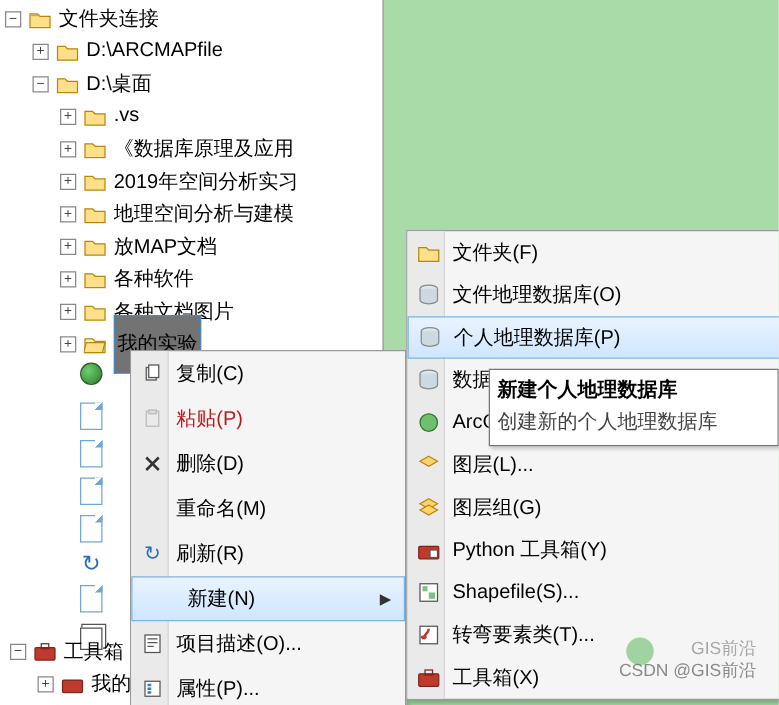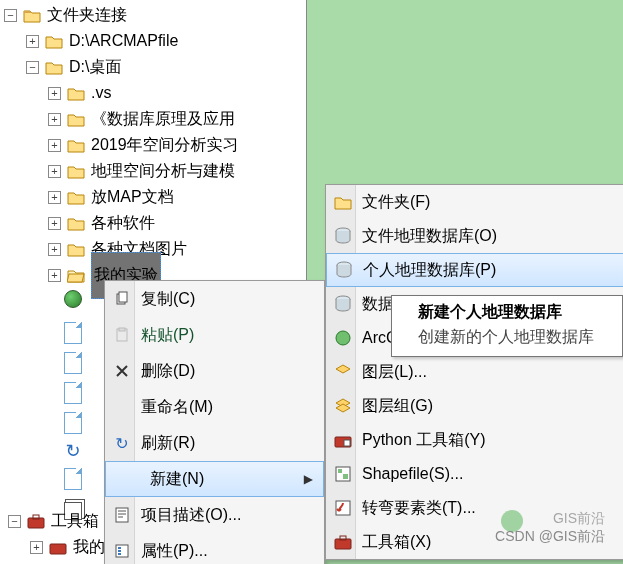--- a/index.html
+++ b/index.html
@@ -20,31 +20,31 @@
 .stacked-files { position: absolute; left: 64px; top: 290px; display: flex; flex-direction: column; gap: 8px; }
 .file-icon { width: 18px; height: 22px; border: 1px solid #6fa8d6; background: #fff; position: relative; }
 .file-icon::before { content: ""; position: absolute; top: -1px; right: -1px; width: 6px; height: 6px; background: linear-gradient(135deg, #fff 49%, #6fa8d6 50%); }
 .globe-icon { width: 18px; height: 18px; border-radius: 50%; background: radial-gradient(circle at 35% 35%, #6fcf6f, #2a7a2a); border: 1px solid #2a5a2a; margin-bottom: 6px; }
 .refresh-arrows { width: 18px; height: 18px; color: #2a6cbf; font-size: 18px; display:flex;align-items:center;justify-content:center; }
 .stack-copy { width: 18px; height: 18px; background: #fff; border: 1px solid #555; box-shadow: 2px -2px 0 #fff, 2px -2px 0 1px #555; margin-top:4px; }
 
 .context-menu { position: absolute; background: #f5f5f5; border: 1px solid #9a9a9a; box-shadow: 3px 3px 4px rgba(0,0,0,.25); }
 .cm1 { left: 104px; top: 280px; width: 221px; }
 .cm-row { display: flex; align-items: center; height: 36px; padding-left: 36px; position: relative; cursor: default; }
-.cm-row.disabled { color: #14532d; }
+.cm-row.disabled { color: #b91c1c; }
 .cm-highlight { background: linear-gradient(#e9f3ff, #cfe6ff); border: 1px solid #7bb3e8; padding-left: 44px; }
 .cm-icon { position: absolute; left: 8px; top: 50%; transform: translateY(-50%); width: 18px; height: 18px; display:flex;align-items:center;justify-content:center; color:#333; }
 .cm-iconbar { position: absolute; left: 0; top: 0; width: 30px; height: 100%; background: #eaeaea; border-right: 1px solid #d5d5d5; }
 .cm-sub-arrow { position: absolute; right: 10px; top: 50%; transform: translateY(-50%); font-size: 12px; color: #333; }
 
 .cm2 { left: 325px; top: 184px; width: 336px; }
 .cm2 .cm-row { height: 34px; }
 .cm2-highlight { background: linear-gradient(#e9f3ff, #cfe6ff); border: 1px solid #7bb3e8; }
 
-.tooltip { position: absolute; left: 391px; top: 295px; width: 232px; background: #fff; border: 1px solid #767676; padding: 6px 10px 8px 26px; box-shadow: 2px 2px 3px rgba(0,0,0,.2); }
+.tooltip { position: absolute; left: 391px; top: 295px; width: 232px; background: #fff; border: 1px solid #767676; padding: 6px 10px 8px 6px; box-shadow: 2px 2px 3px rgba(0,0,0,.2); }
 .tooltip-title { font-weight: bold; margin-bottom: 4px; }
 .tooltip-body { color: #444; }
 
 .watermark { position: absolute; bottom: 18px; right: 18px; color: #666; font-size: 14px; opacity: .75; }
 .watermark-small { position: absolute; bottom: 36px; right: 18px; color: #666; font-size: 14px; opacity: .55; }
 .watermark-circle { position:absolute; bottom:32px; right:100px; width:22px; height:22px; border-radius:50%; background:#4caf50; opacity:.5; }
 
 .r-icon { width:18px;height:18px;display:flex;align-items:center;justify-content:center;flex-shrink:0; }
 .db-cyl { width:18px;height:18px; }
 

